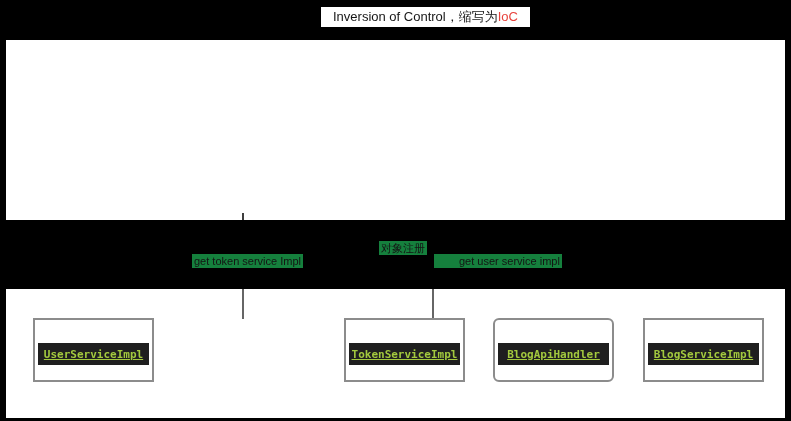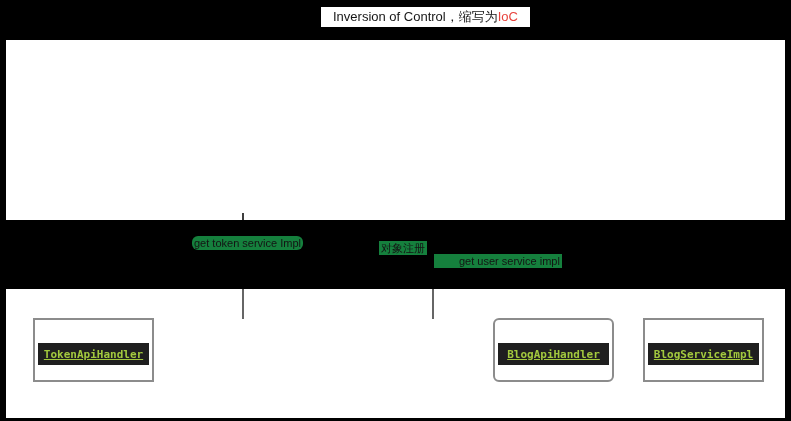--- a/index.html
+++ b/index.html
@@ -19,21 +19,21 @@
   }
   
   .connector-stub{
     position:absolute;left:242px;top:213px;width:2px;height:7px;background:#3e3e3e;
   }
   
   .edge-label{
     position:absolute;background:#15803d;color:#141414;font-size:11px;
     height:14px;line-height:14px;padding:0 2px;white-space:nowrap;
   }
-  .edge-label.get-token{left:192px;top:236px;border-radius:6px;}
+  .edge-label.get-token{left:192px;top:254px;}
   .edge-label.register{left:379px;top:241px;}
   .edge-label.get-user{left:434px;top:254px;padding-left:25px;}
   
   .registry-panel{
     position:absolute;left:6px;top:289px;width:779px;height:129px;background:#ffffff;
   }
   
   .connector{
     position:absolute;top:289px;width:2px;height:30px;background:#666666;
   }
@@ -72,21 +72,24 @@
   <div class="edge-label get-token">get token service Impl</div>
   <div class="edge-label register">对象注册</div>
   <div class="edge-label get-user">get user service impl</div>
 
   <div class="registry-panel"></div>
 
   <div class="connector c1"></div>
   <div class="connector c2"></div>
 
   <div class="node n1">
-    <div class="code-strip">TokenApiHandler</div>
+    <div class="code-strip">UserServiceImpl</div>
+  </div>
+  <div class="node n3">
+    <div class="code-strip">TokenServiceImpl</div>
   </div>
   <div class="node n4">
     <div class="code-strip">BlogApiHandler</div>
   </div>
   <div class="node n5">
     <div class="code-strip">BlogServiceImpl</div>
   </div>
 
 </div>
 

